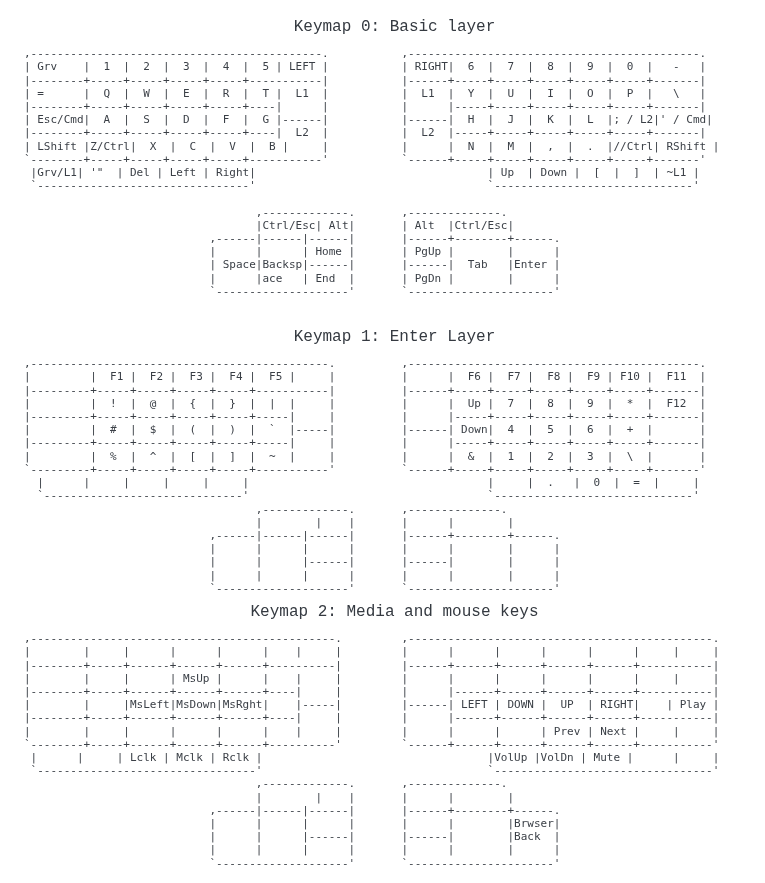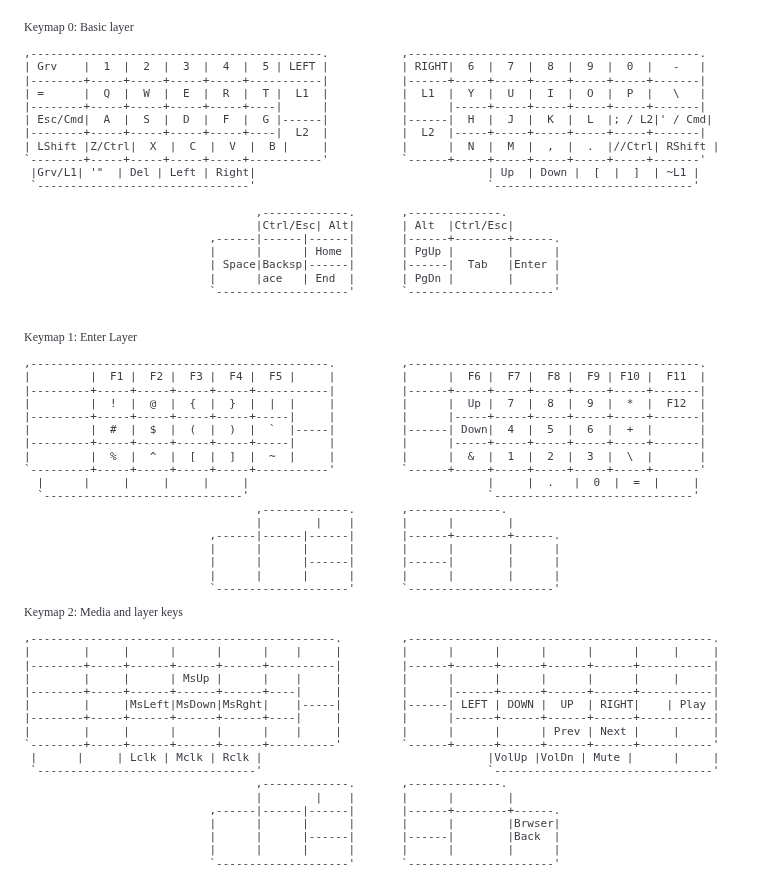--- a/index.html
+++ b/index.html
@@ -17,25 +17,26 @@
   .keymap-doc {
     font-family: "DejaVu Sans Mono", "Liberation Mono", monospace;
     font-size: 11px;
     line-height: 13.2px;
     color: #3a3f46;
   }
   .keymap-section { margin: 0; }
   .keymap-section + .keymap-section.gap-large { margin-top: 33px; }
   .keymap-section + .keymap-section.gap-small { margin-top: 11px; }
   .keymap-title {
-    font-family: Liberation Serif, serif;
-    font-size: 12px;
+    font-family: Liberation Mono, monospace;
+    font-size: 16px;
     line-height: 13.2px;
     white-space: pre;
     color: #353a41;
+    text-align: center;
   }
   pre.keymap-art {
     margin: 13px 0 0 0;
     font-family: "DejaVu Sans Mono", "Liberation Mono", monospace;
     font-size: 11px;
     line-height: 13.2px;
     white-space: pre;
     color: #3a3f46;
   }
 </style>
@@ -83,21 +84,21 @@
                                    ,-------------.       ,--------------.
                                    |        |    |       |      |        |
                             ,------|------|------|       |------+--------+------.
                             |      |      |      |       |      |        |      |
                             |      |      |------|       |------|        |      |
                             |      |      |      |       |      |        |      |
                             `--------------------'       `----------------------'</pre>
   </div>
 
   <div class="keymap-section gap-small">
-    <div class="keymap-title">Keymap 2: Media and layer keys</div>
+    <div class="keymap-title">Keymap 2: Media and mouse keys</div>
     <pre class="keymap-art">,----------------------------------------------.         ,----------------------------------------------.
 |        |     |      |      |      |    |     |         |      |      |      |      |      |     |     |
 |--------+-----+------+------+------+----------|         |------+------+------+------+------+-----------|
 |        |     |      | MsUp |      |    |     |         |      |      |      |      |      |     |     |
 |--------+-----+------+------+------+----|     |         |      |------+------+------+------+-----------|
 |        |     |MsLeft|MsDown|MsRght|    |-----|         |------| LEFT | DOWN |  UP  | RIGHT|    | Play |
 |--------+-----+------+------+------+----|     |         |      |------+------+------+------+-----------|
 |        |     |      |      |      |    |     |         |      |      |      | Prev | Next |     |     |
 `--------+-----+------+------+------+----------'         `------+------+------+------+------+-----------'
  |      |     | Lclk | Mclk | Rclk |                                  |VolUp |VolDn | Mute |      |     |

